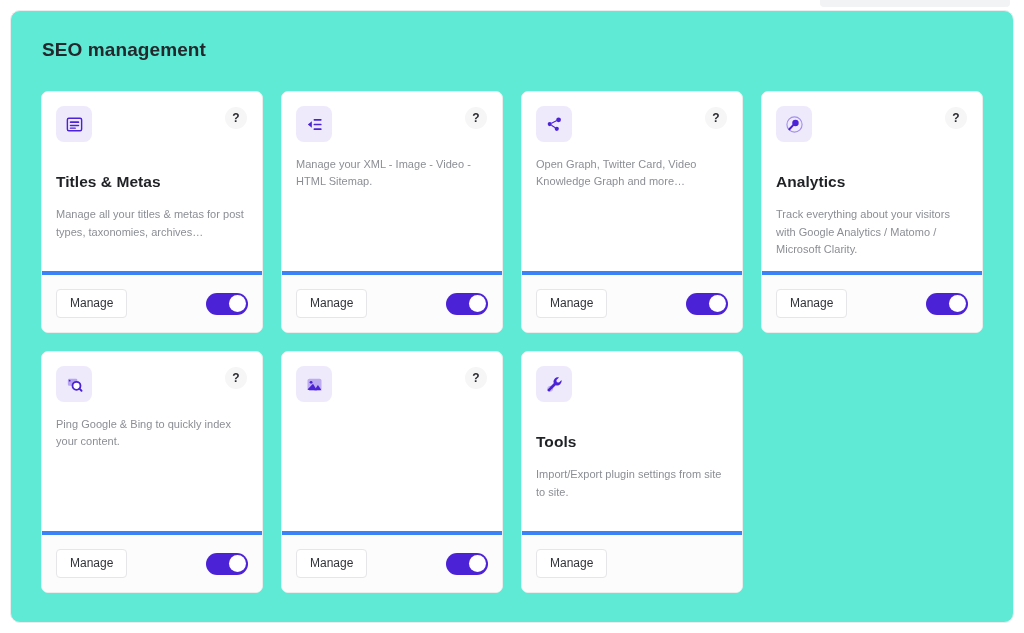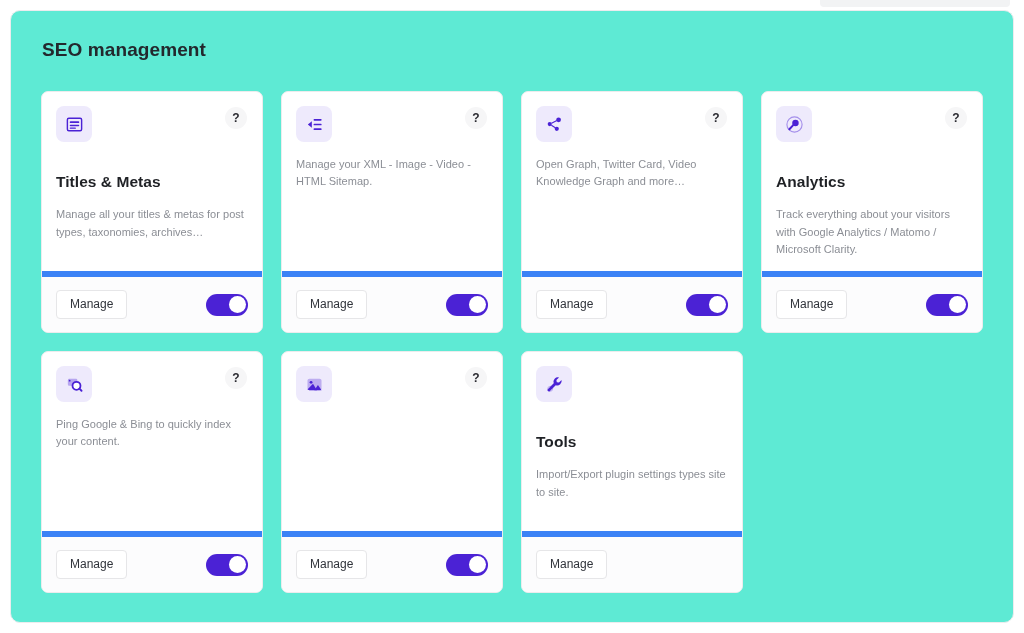--- a/index.html
+++ b/index.html
@@ -115,21 +115,21 @@
     font-size: 11px;
     color: #8b8e95;
     line-height: 1.58;
     margin-top: 14px;
     letter-spacing: 0.02px;
   }
 
   .card-footer {
     flex: 0 0 auto;
     height: 61px;
-    border-top: 6px solid #3b82f6;
+    border-top: 4px solid #3b82f6;
     background: #fcfcfd;
     display: flex;
     align-items: center;
     justify-content: space-between;
     padding: 0 14px;
   }
 
   .manage-btn {
     font-family: "Liberation Sans", sans-serif;
     font-size: 12px;
@@ -309,21 +309,21 @@
       <div class="card-head">
         <div class="icon-tile">
               <svg width="19" height="19" viewBox="0 0 20 20" fill="none">
         <path d="M14.8 2.6 a4.7 4.7 0 0 0-5.6 6.1 L2.9 15 a1.5 1.5 0 0 0 2.1 2.1 l6.3-6.3 a4.7 4.7 0 0 0 6.1-5.6 l-2.7 2.7 -2.3-0.4 -0.4-2.3 z" fill="#4b22d5"></path>
         <circle cx="5.5" cy="14.5" r="2.6" stroke="#4b22d5" stroke-width="0.9" opacity="0.35" fill="none"></circle>
       </svg>
             </div>
         <div class="help-icon hidden">?</div>
       </div>
       <div class="card-title">Tools</div>
-      <div class="card-desc">Import/Export plugin settings types site to site.</div>
+      <div class="card-desc">Import/Export plugin settings from site to site.</div>
     </div>
     <div class="card-footer">
       <button class="manage-btn">Manage</button>
       <div class="toggle hidden">
         
       </div>
     </div>
       </div>
     </div>
 

